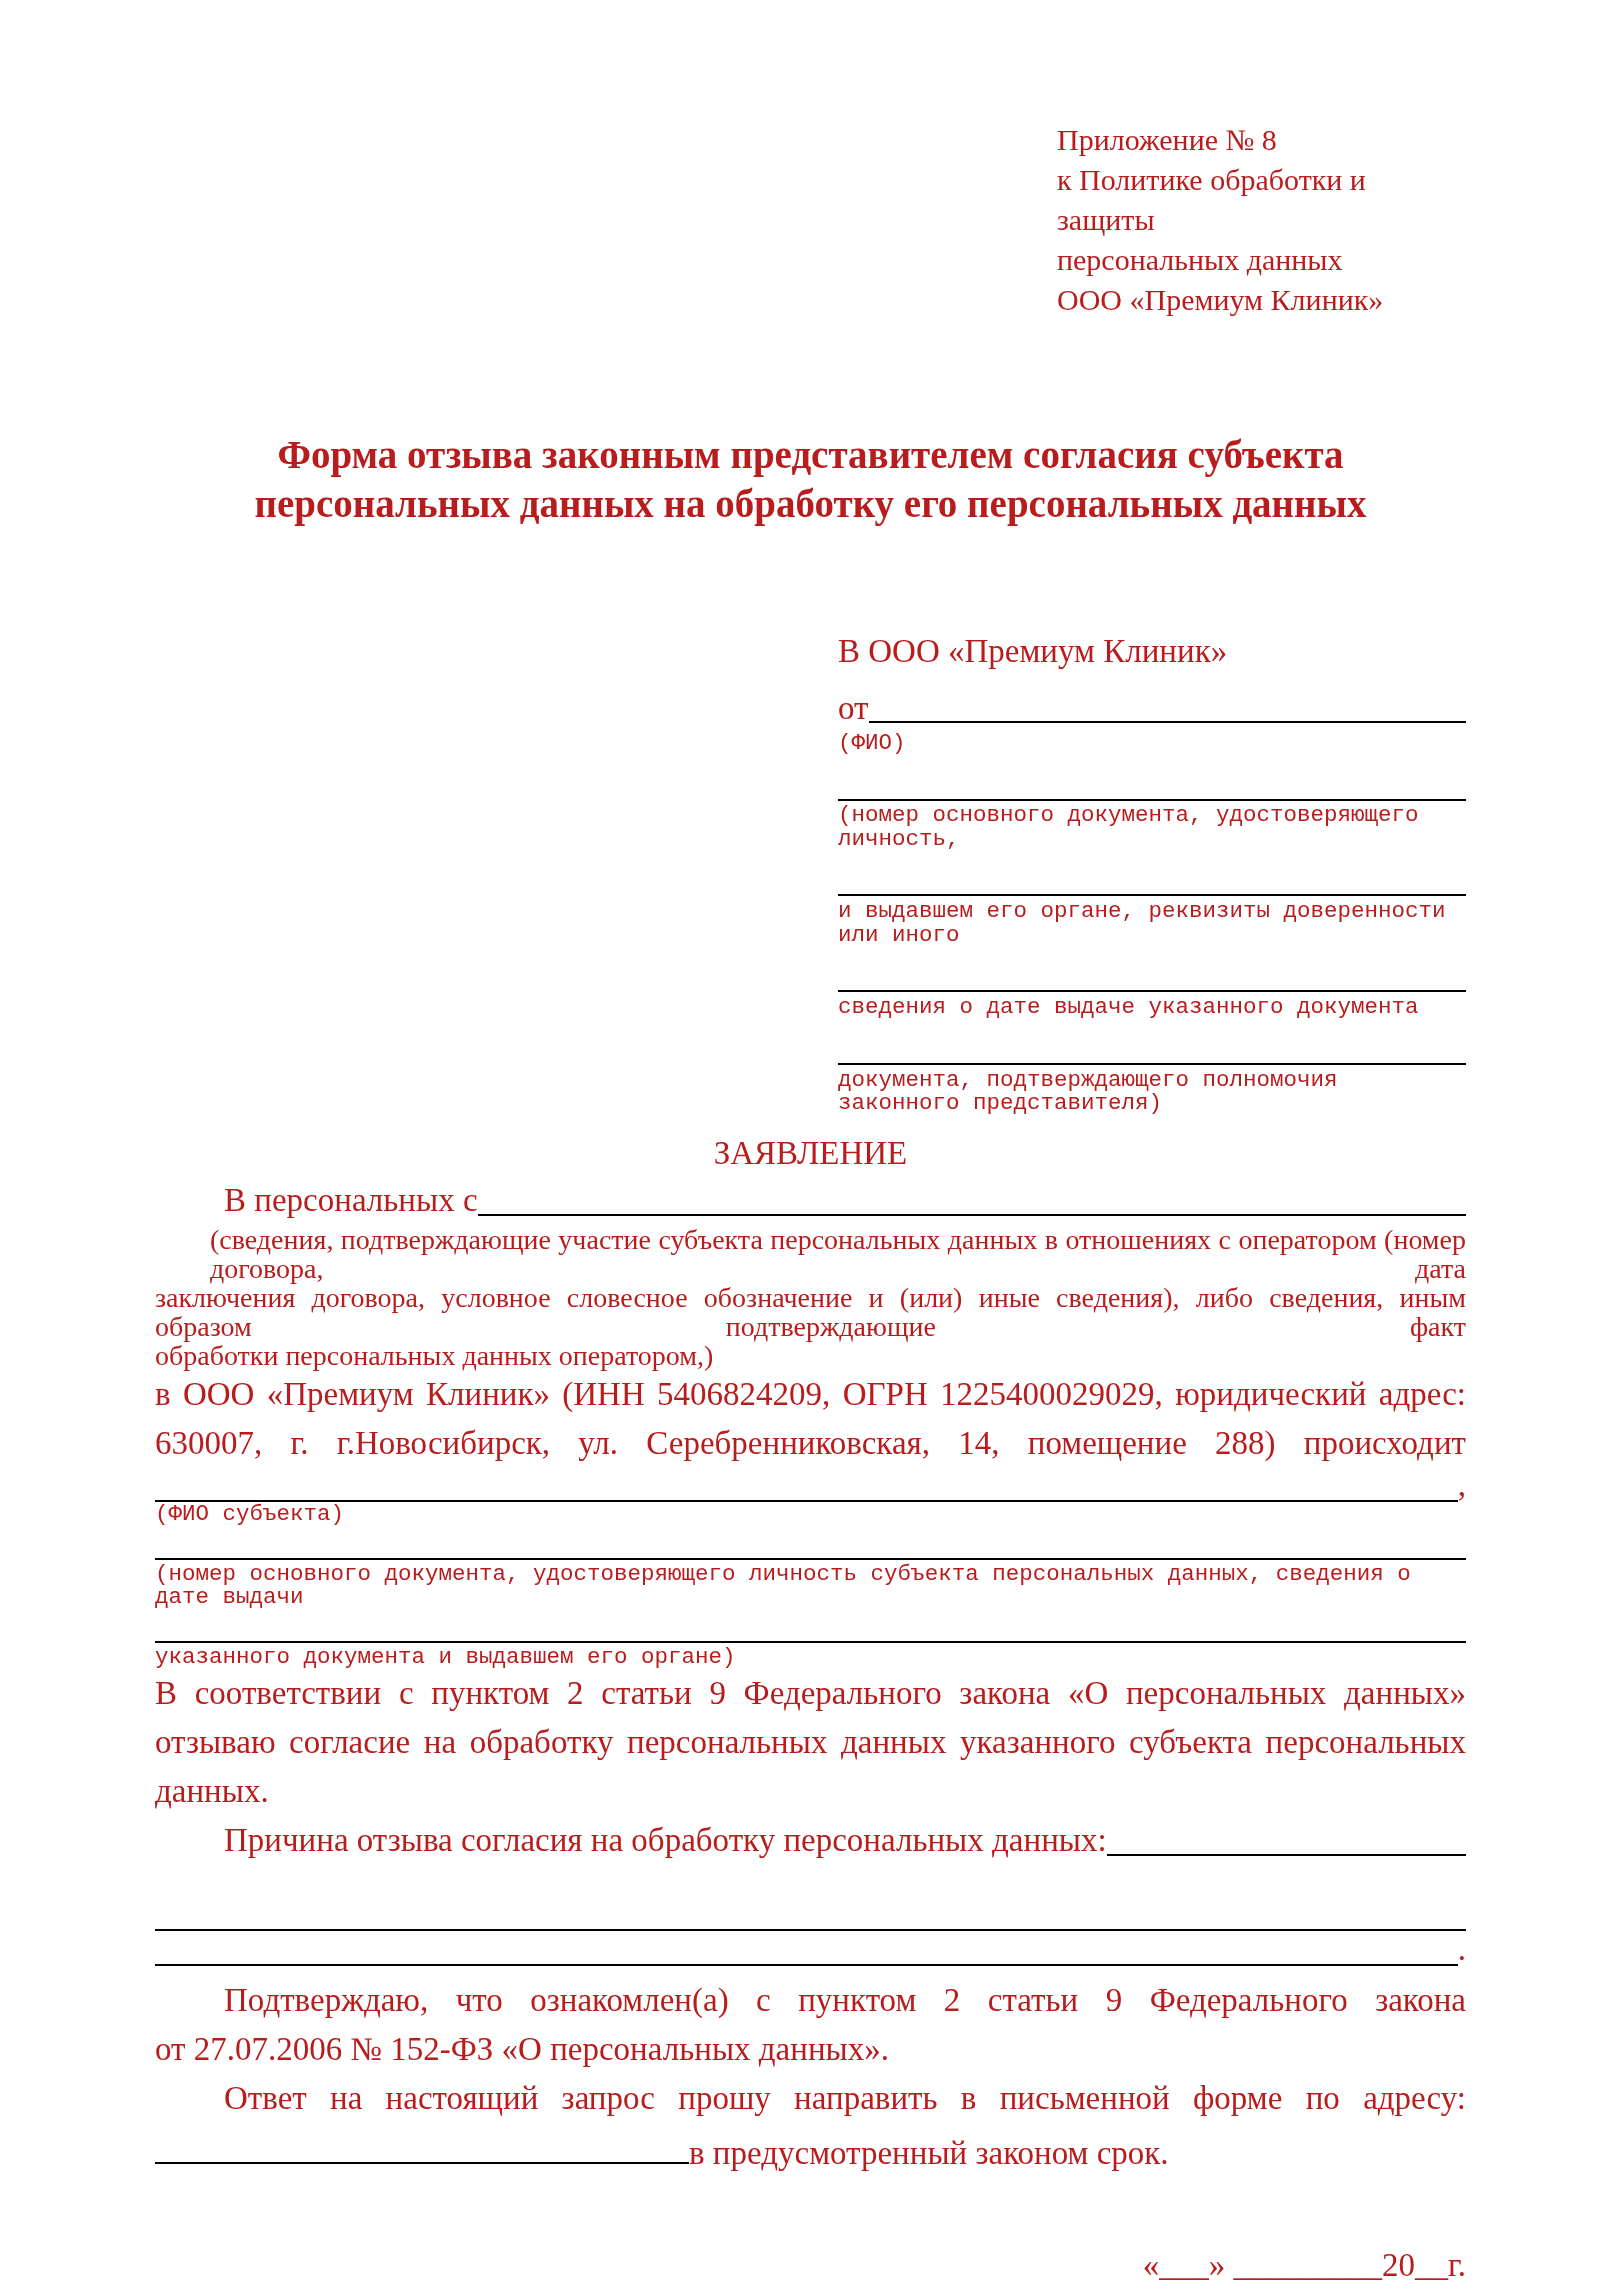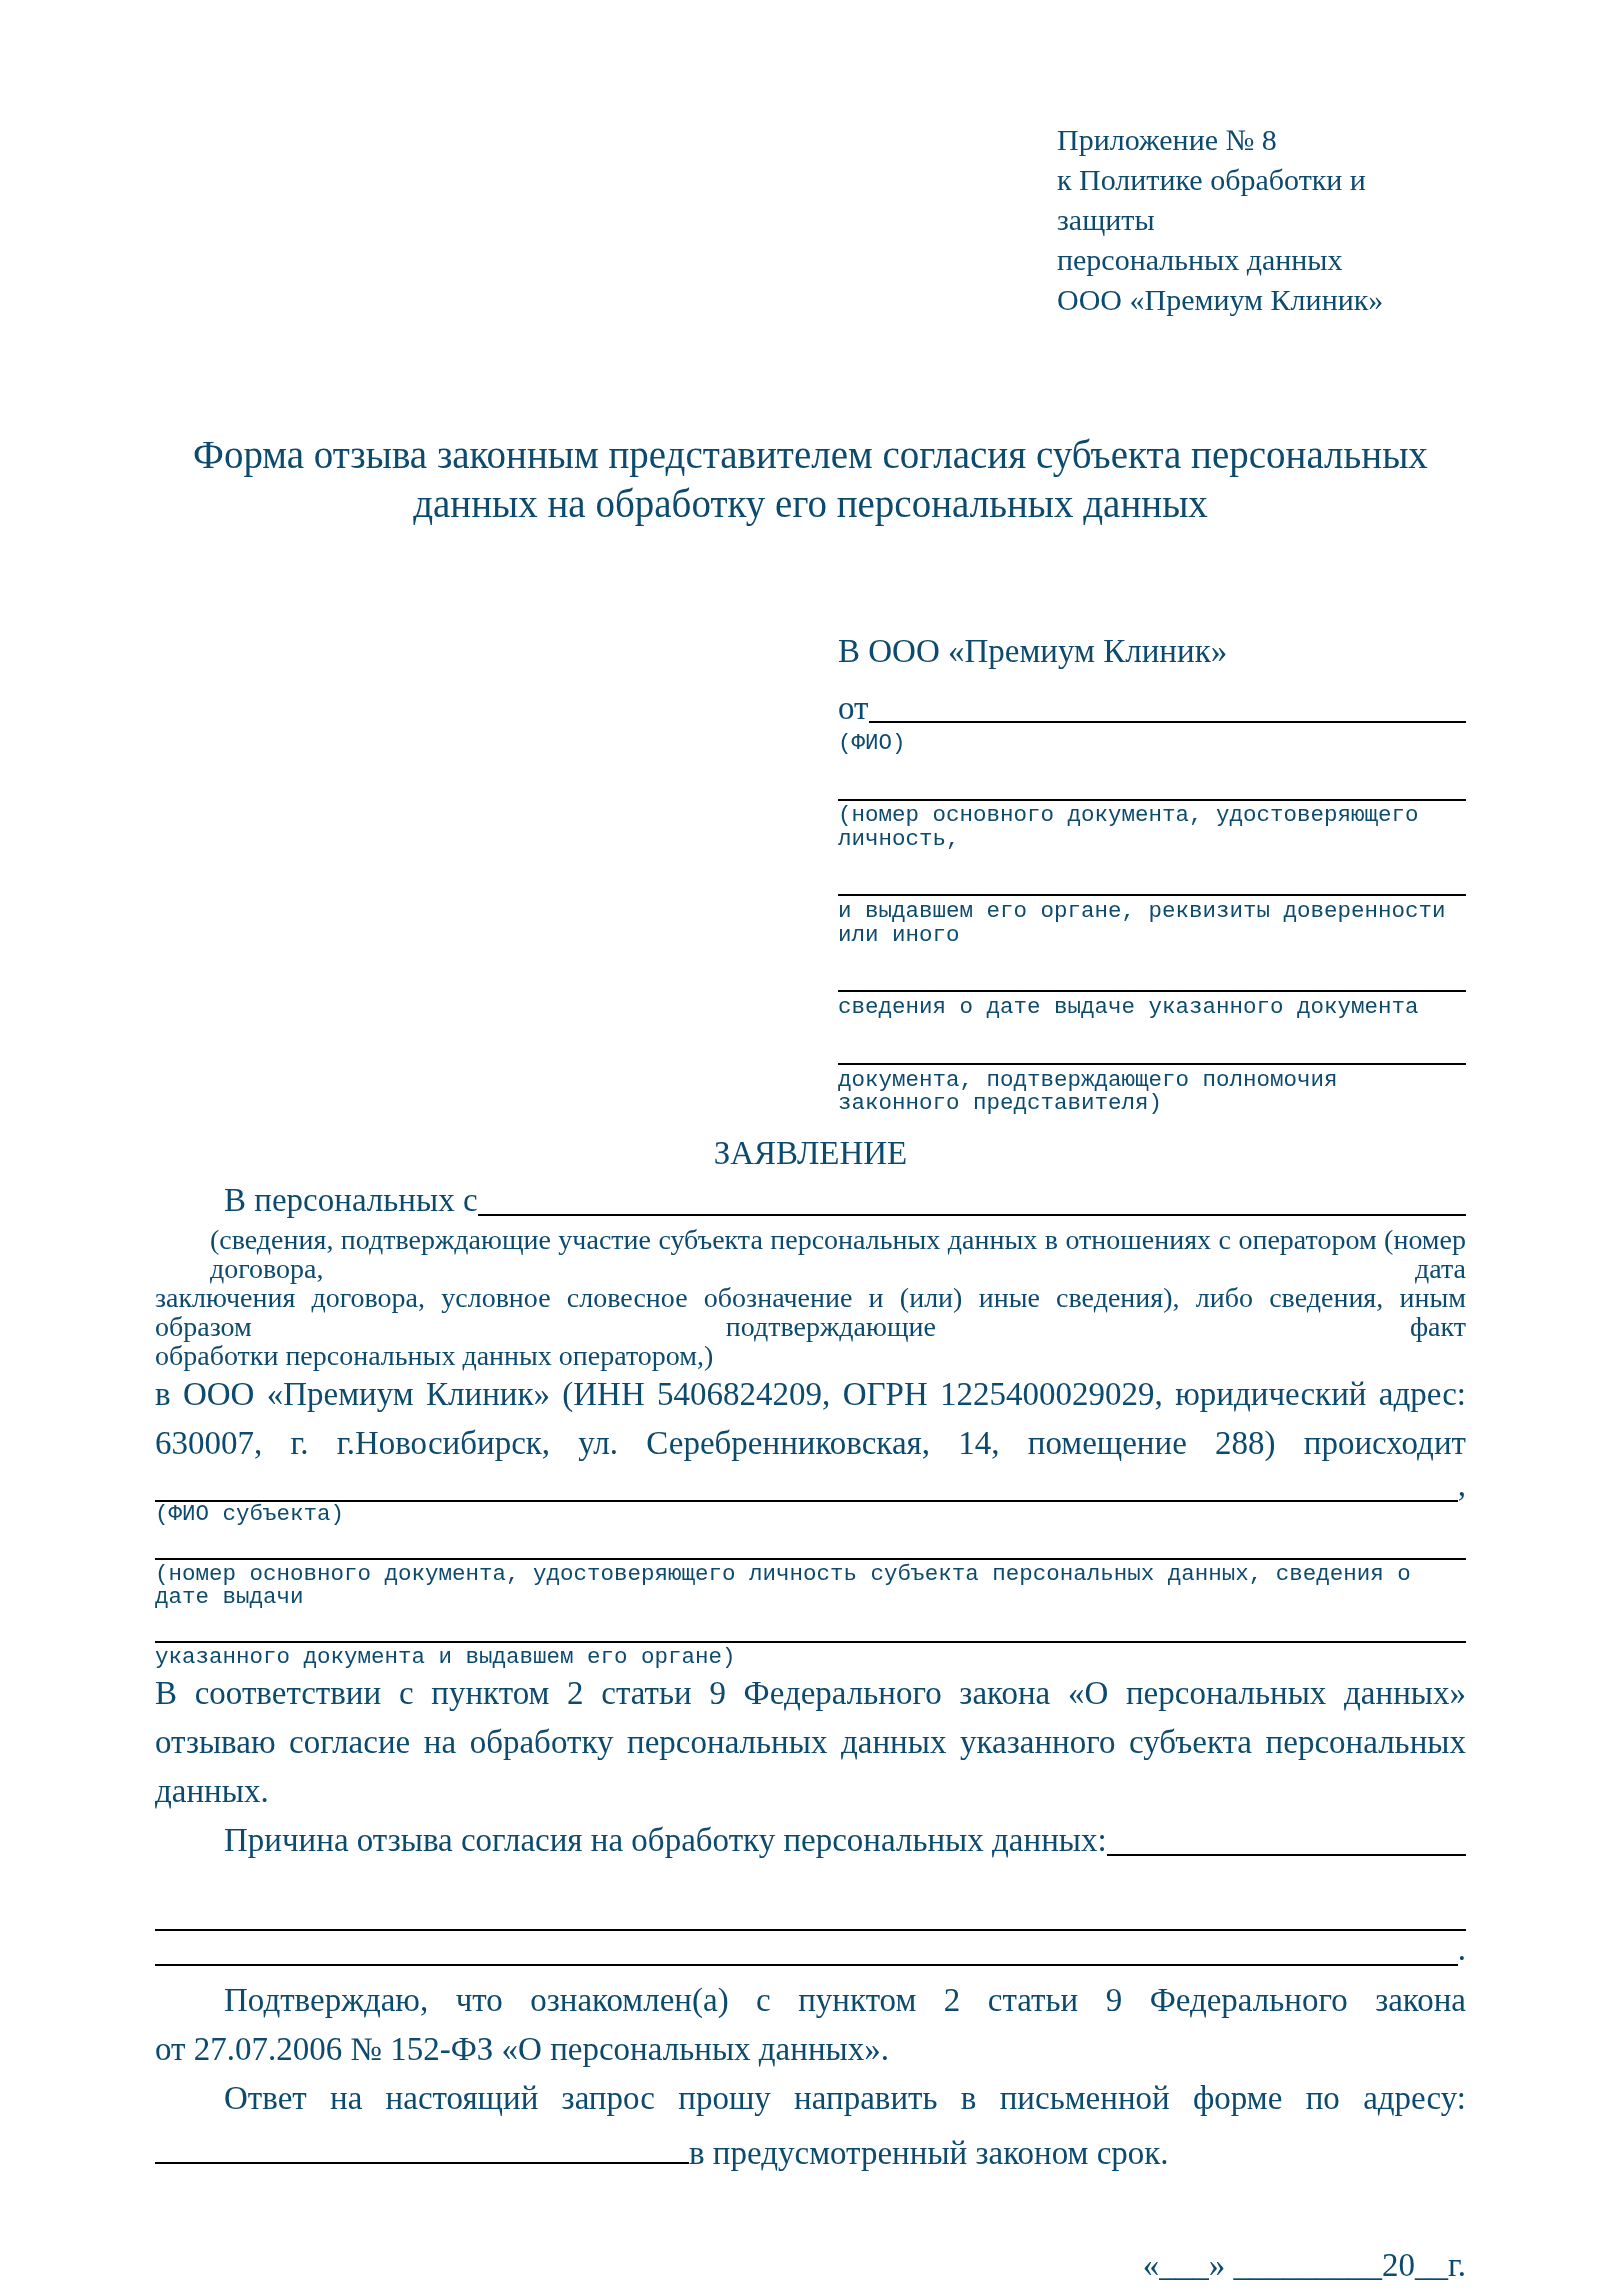--- a/index.html
+++ b/index.html
@@ -1,36 +1,36 @@
 <!DOCTYPE html>
 <html lang="ru"><head>
 <meta charset="utf-8">
 <style>
   html, body { margin: 0; padding: 0; background: #ffffff; }
   .page {
     width: 1621px; height: 2293px;
-    background: #ffffff; color: #0c4a6e;
+    background: #ffffff; color: #b91c1c;
     font-family: "Liberation Serif", "DejaVu Serif", serif;
     position: relative; overflow: hidden;
     box-sizing: border-box;
   }
   .content { padding: 0 155px; box-sizing: border-box; }
 
   
   .appendix {
     margin: 120px 0 0 902px;
     font-size: 30px; line-height: 40px;
   }
 
   
   .doc-title {
     margin: 110px auto 0 auto;
     max-width: 1245px;
     font-size: 39px; line-height: 49px;
-    font-weight: normal; text-align: center;
+    font-weight: bold; text-align: center;
   }
 
   
   .addressee { margin: 102px 0 0 683px; font-size: 33px; }
   .addressee .org { line-height: 43px; }
   .row { display: flex; }
   .row .label { white-space: nowrap; }
   .fill {
     flex: 1 1 auto; height: 0; align-self: flex-end;
     border-bottom: 2.9px solid #000; margin-bottom: 8.8px;

